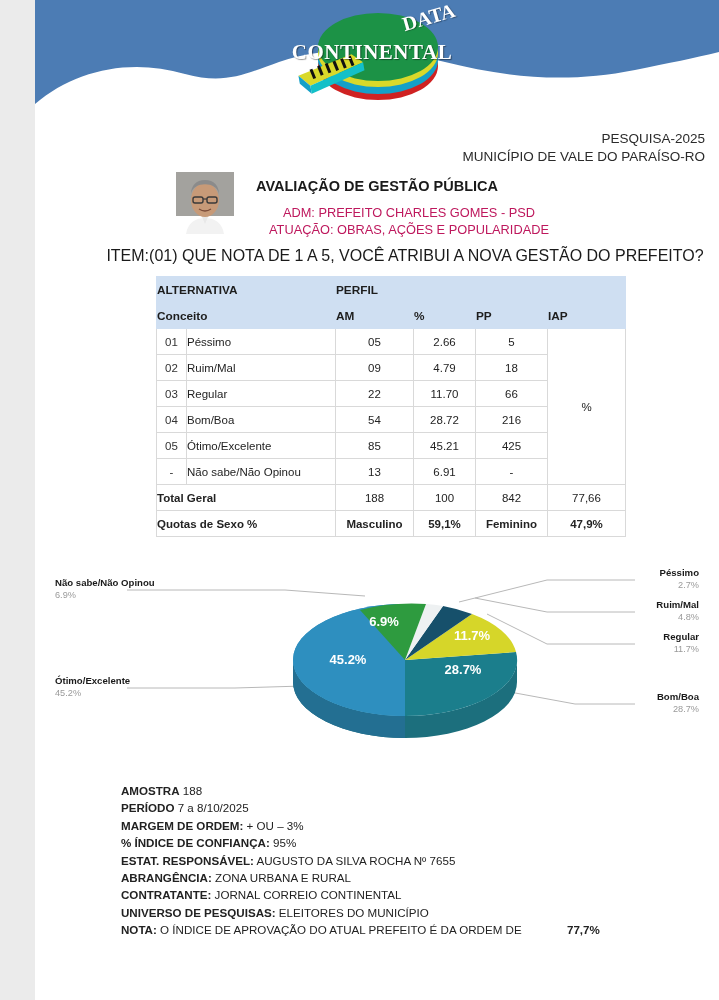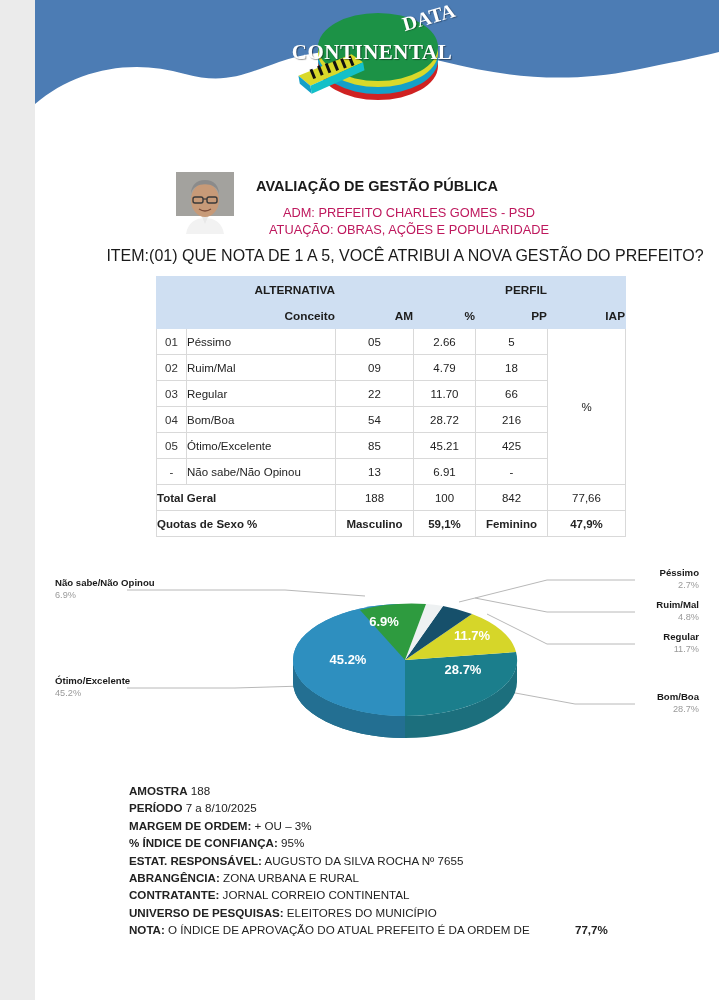--- a/index.html
+++ b/index.html
@@ -108,21 +108,21 @@
     border: 1px solid #d9d9d9;
     padding: 0;
     height: 26px;
     vertical-align: middle;
   }
   table.poll thead th {
     background: #cfdff2;
     font-weight: bold;
     font-size: 11.8px;
     color: #1d1d1d;
-    text-align: right;
+    text-align: left;
     border-color: #cfdff2;
   }
   thead th.alt-head { text-align: center; }
   td.num { width: 30px; text-align: center; color: #333; }
   td.concept { text-align: left; padding-left: 8px; }
   td.am   { width: 78px; text-align: center; }
   td.pct  { width: 62px; text-align: center; }
   td.pp   { width: 72px; text-align: center; }
   td.iap  { width: 78px; text-align: center; }
   tr.total td { font-weight: bold; }
@@ -150,21 +150,21 @@
   }
   .leader { stroke: #b8b8b8; stroke-width: 1; fill: none; }
 
   
   .footer {
     position: absolute; left: 86px; top: 782px;
     font-size: 11.6px;
     color: #222;
     line-height: 1.50;
   }
-  .footer .k { font-weight: bold; margin-left: 8px; }
+  .footer .k { font-weight: bold; }
   .footer .b { font-weight: bold; margin-left: 42px; }
   .footer div { white-space: nowrap; }
 </style>
 </head>
 <body>
 
 <div id="page">
 
   <div class="banner">
     <svg width="684" height="118" viewBox="0 0 684 118">
@@ -193,20 +193,24 @@
           <rect x="36" y="6" width="3" height="10" transform="rotate(-12 36 6)"></rect>
           <rect x="44" y="5" width="3" height="10" transform="rotate(-12 44 5)"></rect>
           <rect x="52" y="4" width="3" height="10" transform="rotate(-12 52 4)"></rect>
         </g>
       </g>
     </svg>
     <div class="logo-data">DATA</div>
     <div class="logo-word">CONTINENTAL</div>
   </div>
 
+  <div class="hdr-right">
+    <div>PESQUISA-2025</div>
+    <div>MUNICÍPIO DE VALE DO PARAÍSO-RO</div>
+  </div>
 
   <div class="photo">
     <svg width="58" height="62" viewBox="0 0 58 62">
       <rect width="58" height="62" fill="#a3a29e"></rect>
       <rect x="0" y="44" width="58" height="18" fill="#ffffff"></rect>
       <path d="M10 62 C12 50 20 46 29 46 C38 46 46 50 48 62 Z" fill="#f2f2f2"></path>
       <path d="M24 40 L29 52 L34 40 Z" fill="#e8e8e8"></path>
       <ellipse cx="29" cy="28" rx="14" ry="17" fill="#c79a78"></ellipse>
       <path d="M15 22 C17 9 41 9 43 22 C43 14 38 8 29 8 C20 8 15 14 15 22 Z" fill="#8b8b8b"></path>
       <rect x="17" y="25" width="10" height="6" rx="2" fill="none" stroke="#3a3a3a" stroke-width="1.4"></rect>

